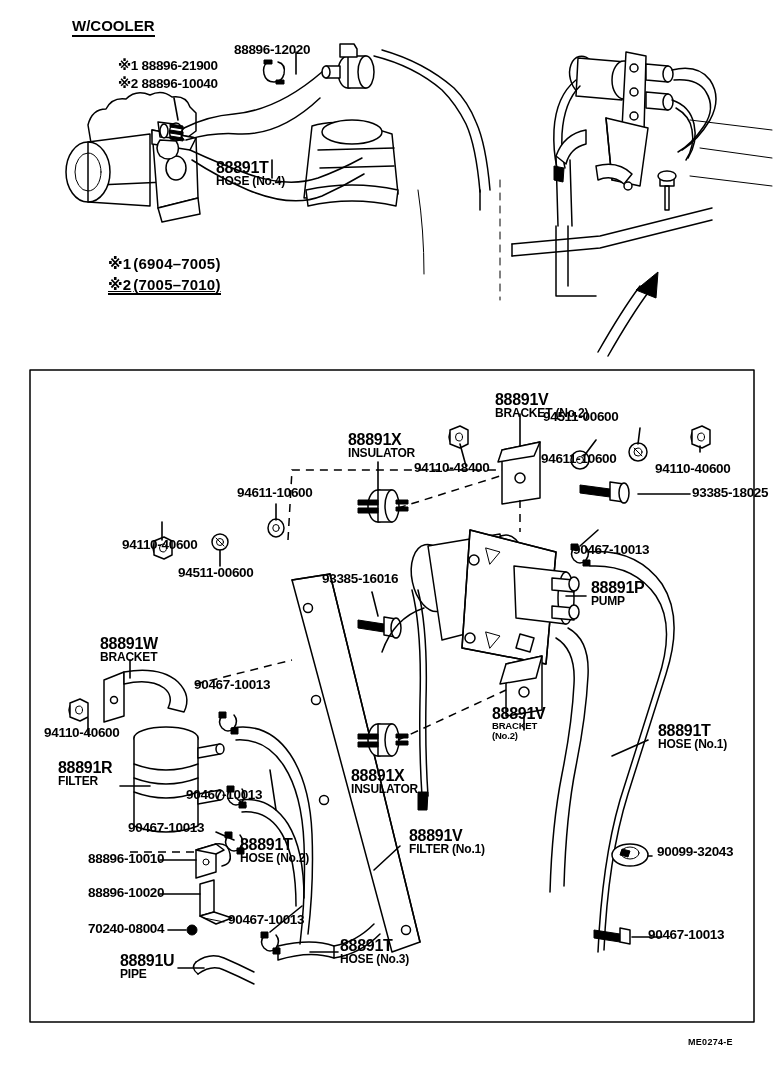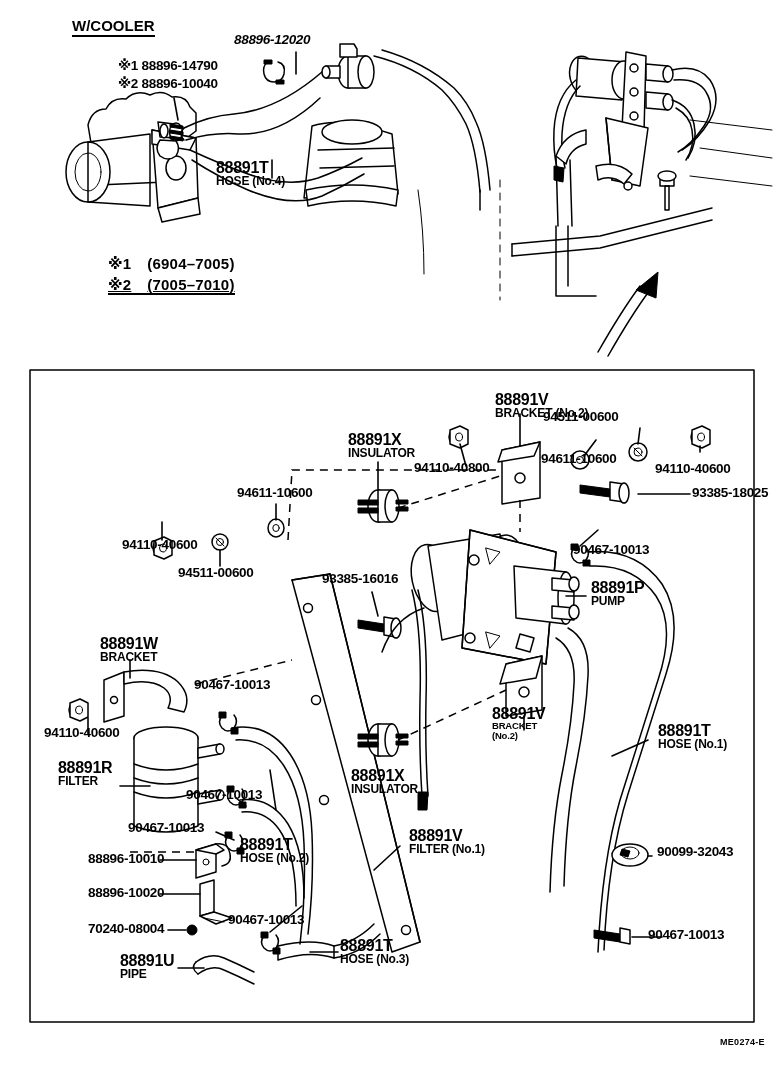--- a/index.html
+++ b/index.html
@@ -17,21 +17,21 @@
   .pn.big{font-size:16px;}
   .sub{font-size:12px;font-weight:bold;letter-spacing:-0.2px;display:block;margin-top:-1px;}
   .sub.sm{font-size:9.5px;}
   .ctr{text-align:center;}
 
   .heading{font-size:15px;font-weight:bold;letter-spacing:0px;}
   .heading .u{border-bottom:2.4px solid #000;padding-bottom:1px;}
 
   .noteline{font-size:15px;font-weight:bold;letter-spacing:0.2px;}
   .noteline .mk{font-size:15px;}
-  .noteline .rng{margin-left:16px;}
+  .noteline .rng{margin-left:2px;}
   .note2{border-bottom:2.2px solid #000;padding-bottom:1px;text-decoration:underline;}
 
   .idcode{font-size:9px;font-weight:bold;letter-spacing:0.3px;}
 </style>
 </head>
 <body>
 
 <div id="sheet">
 
   <svg class="art" viewBox="0 0 784 1090">
@@ -422,25 +422,25 @@
       <path class="ldr" d="M178 968 L204 968"></path>
       <path class="ldr" d="M338 952 L310 952"></path>
       <path class="ldr" d="M400 846 L374 870"></path>
     </g>
   </svg>
 
   <div class="lbl heading" style="left:72px;top:18px;">
     <span class="u">W/COOLER</span>
   </div>
 
-  <div class="lbl pn ctr" style="left:234px;top:33px;font-style:italic;">
+  <div class="lbl pn ctr" style="left:234px;top:43px;">
     <span>88896-12020</span>
   </div>
   <div class="lbl pn" style="left:118px;top:59px;">
-    <span>※1 88896-14790</span>
+    <span>※1 88896-21900</span>
   </div>
   <div class="lbl pn" style="left:118px;top:77px;">
     <span>※2 88896-10040</span>
   </div>
   <div class="lbl" style="left:216px;top:160px;">
     <span class="pn big">88891T</span>
     <span class="sub">HOSE (No.4)</span>
   </div>
 
   <div class="lbl noteline" style="left:108px;top:256px;">
@@ -454,21 +454,21 @@
     <span class="pn big">88891V</span>
     <span class="sub">BRACKET (No.2)</span>
   </div>
 
   <div class="lbl" style="left:348px;top:432px;">
     <span class="pn big">88891X</span>
     <span class="sub">INSULATOR</span>
   </div>
 
   <div class="lbl pn" style="left:414px;top:461px;">
-    <span>94110-40800</span>
+    <span>94110-48400</span>
   </div>
 
   <div class="lbl pn" style="left:543px;top:410px;">
     <span>94511-00600</span>
   </div>
 
   <div class="lbl pn" style="left:541px;top:452px;">
     <span>94611-10600</span>
   </div>
 
@@ -584,17 +584,17 @@
 
   <div class="lbl" style="left:340px;top:938px;">
     <span class="pn big">88891T</span>
     <span class="sub">HOSE (No.3)</span>
   </div>
 
   <div class="lbl pn" style="left:648px;top:928px;">
     <span>90467-10013</span>
   </div>
 
-  <div class="lbl idcode" style="left:700px;top:1038px;padding-left:20px;">
+  <div class="lbl idcode" style="left:668px;top:1038px;padding-left:20px;">
     <span>ME0274-E</span>
   </div>
 
 </div>
 
 </body></html>

